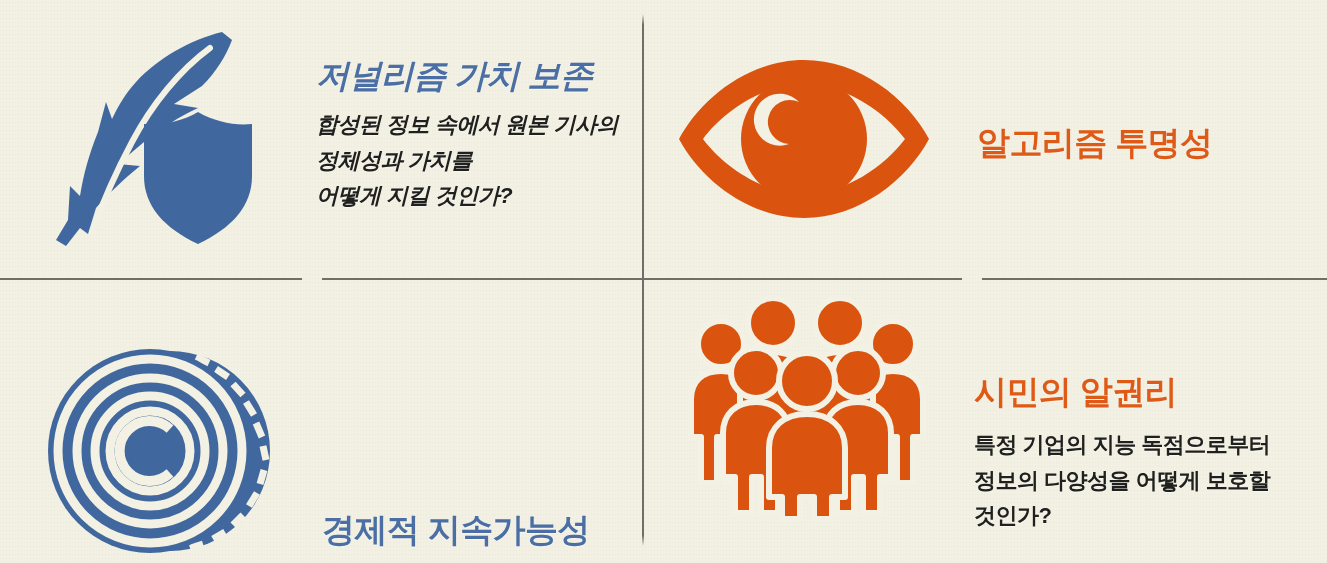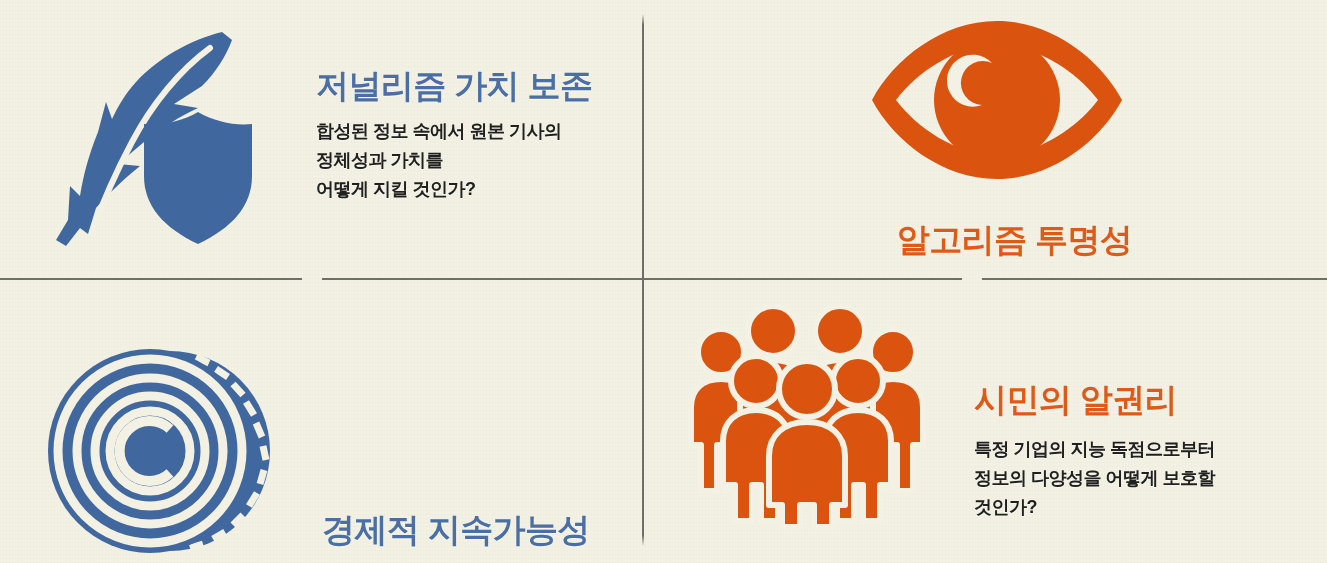--- a/index.html
+++ b/index.html
@@ -75,54 +75,54 @@
     display: flex;
     align-items: center;
     justify-content: center;
   }
   .text-slot {
     flex: 1 1 auto;
     min-width: 0;
   }
 
   
-  .cell-q1 { padding: 0 14px 0 40px; }
+  .cell-q1 { padding: 0 14px 0 40px; font-style: italic; }
   .cell-q1 .icon-slot { width: 230px; height: 230px; }
   .cell-q1 .text-slot { padding-left: 46px; margin-top: -6px; }
 
   
-  .cell-q2 { padding: 0 0 0 24px; flex-direction: column; }
+  .cell-q2 { padding: 0 0 0 24px; }
   .cell-q2 .icon-slot { width: 275px; height: 200px; }
   .cell-q2 .text-slot { padding-left: 36px; margin-top: 22px; }
 
   
   .cell-q3 { padding: 0 0 0 46px; align-items: flex-end; }
   .cell-q3 .icon-slot { width: 224px; height: 224px; margin-top: 24px; }
   .cell-q3 .text-slot { padding-left: 52px; margin-top: 112px; }
 
   
-  .cell-q4 { padding: 8px 0 0 34px; align-items: flex-start; }
+  .cell-q4 { padding: 0 0 0 34px; align-items: flex-start; }
   .cell-q4 .icon-slot { width: 262px; height: 232px; margin-top: 16px; }
   .cell-q4 .text-slot { padding-left: 36px; margin-top: 96px; }
 
   
   .card-title {
     font-size: 33px;
     font-weight: 700;
     letter-spacing: -0.6px;
     line-height: 1.12;
     margin: 0 0 12px 0;
     white-space: nowrap;
     text-shadow: 0 1px 0 rgba(255,255,255,.55);
   }
   .title-blue   { color: #4b6fa4; }
   .title-orange { color: #df5a16; }
 
   .card-body {
-    font-size: 18px;
+    font-size: 22px;
     font-weight: 700;
     color: #20201e;
     line-height: 1.62;
     letter-spacing: -0.5px;
     margin: 0;
     white-space: pre-line;
     text-shadow: 0 1px 0 rgba(255,255,255,.45);
   }
 
   .cell-q2 .card-title { margin-bottom: 14px; }

